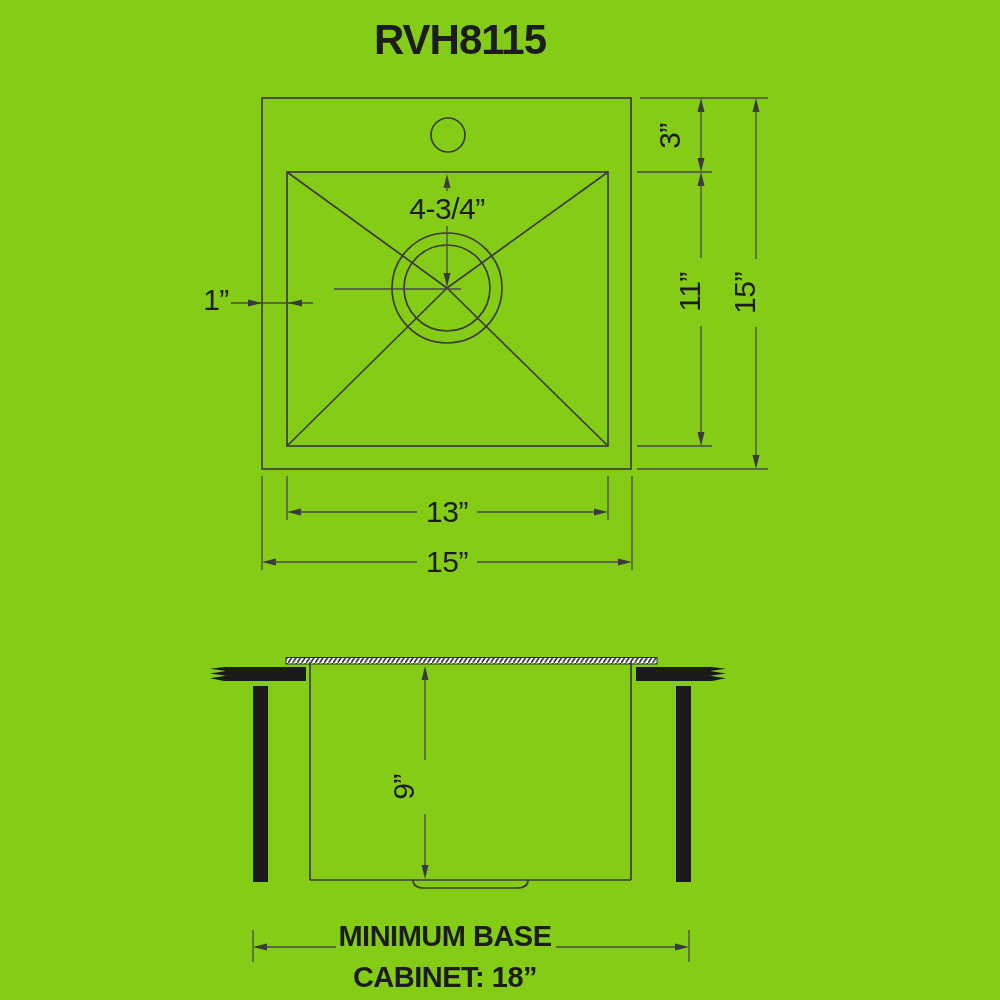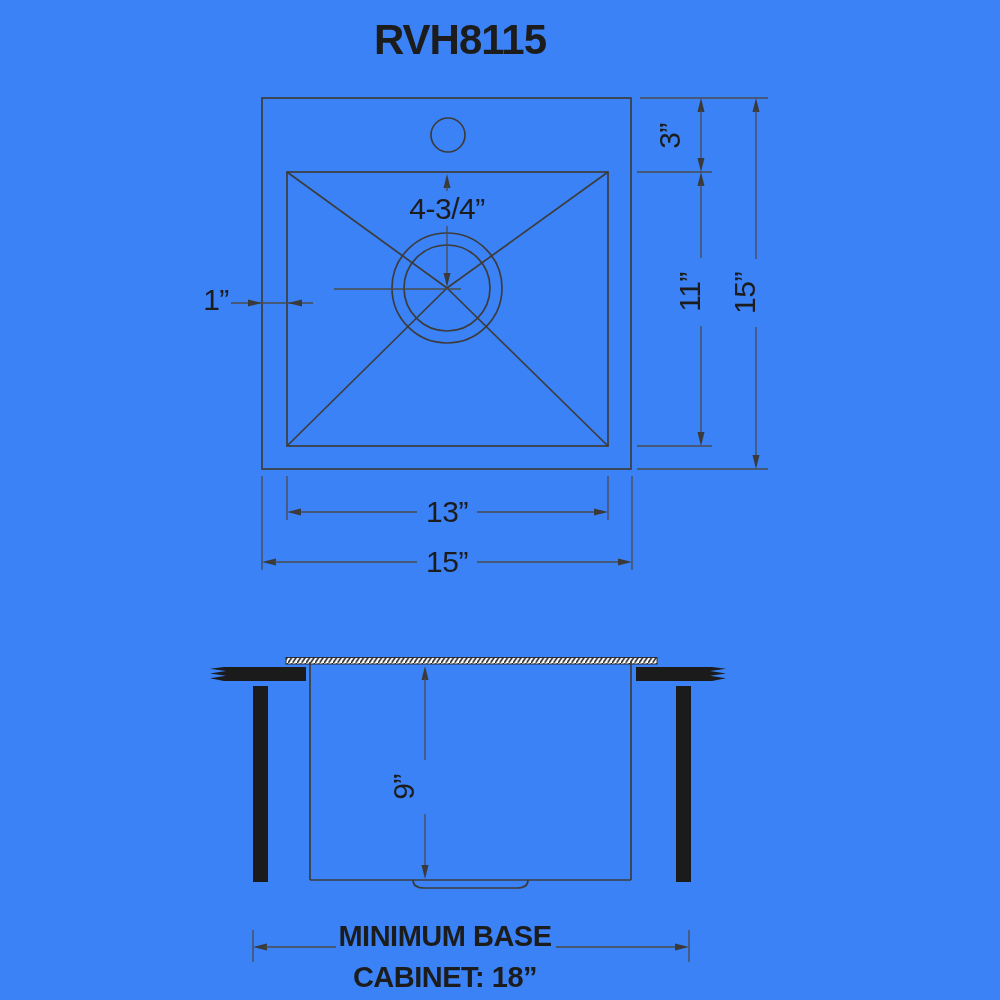--- a/index.html
+++ b/index.html
@@ -1,16 +1,16 @@
 <!DOCTYPE html>
 <html><head>
 <meta charset="utf-8">
 <style>
   html,body{margin:0;padding:0;background:#ffffff;}
-  .stage{width:1000px;height:1000px;position:relative;background:#3b82f6;
+  .stage{width:1000px;height:1000px;position:relative;background:#84cc16;
          font-family:"Liberation Sans", sans-serif;}
   svg{display:block;}
   text{fill:#1c1c1c;}
   .title-text{font-size:42px;font-weight:bold;letter-spacing:-1px;}
   .dim-text{font-size:30px;font-weight:normal;letter-spacing:-0.5px;}
   .note-text{font-size:29px;font-weight:bold;letter-spacing:-0.5px;}
   .draw{stroke:#3c3c3c;stroke-width:1.7;fill:none;}
   .dimline{stroke:#4a4a4a;stroke-width:1.3;fill:none;}
   .arrow{fill:#3a3a3a;stroke:none;}
   .solid{fill:#1b1b1b;stroke:none;}

